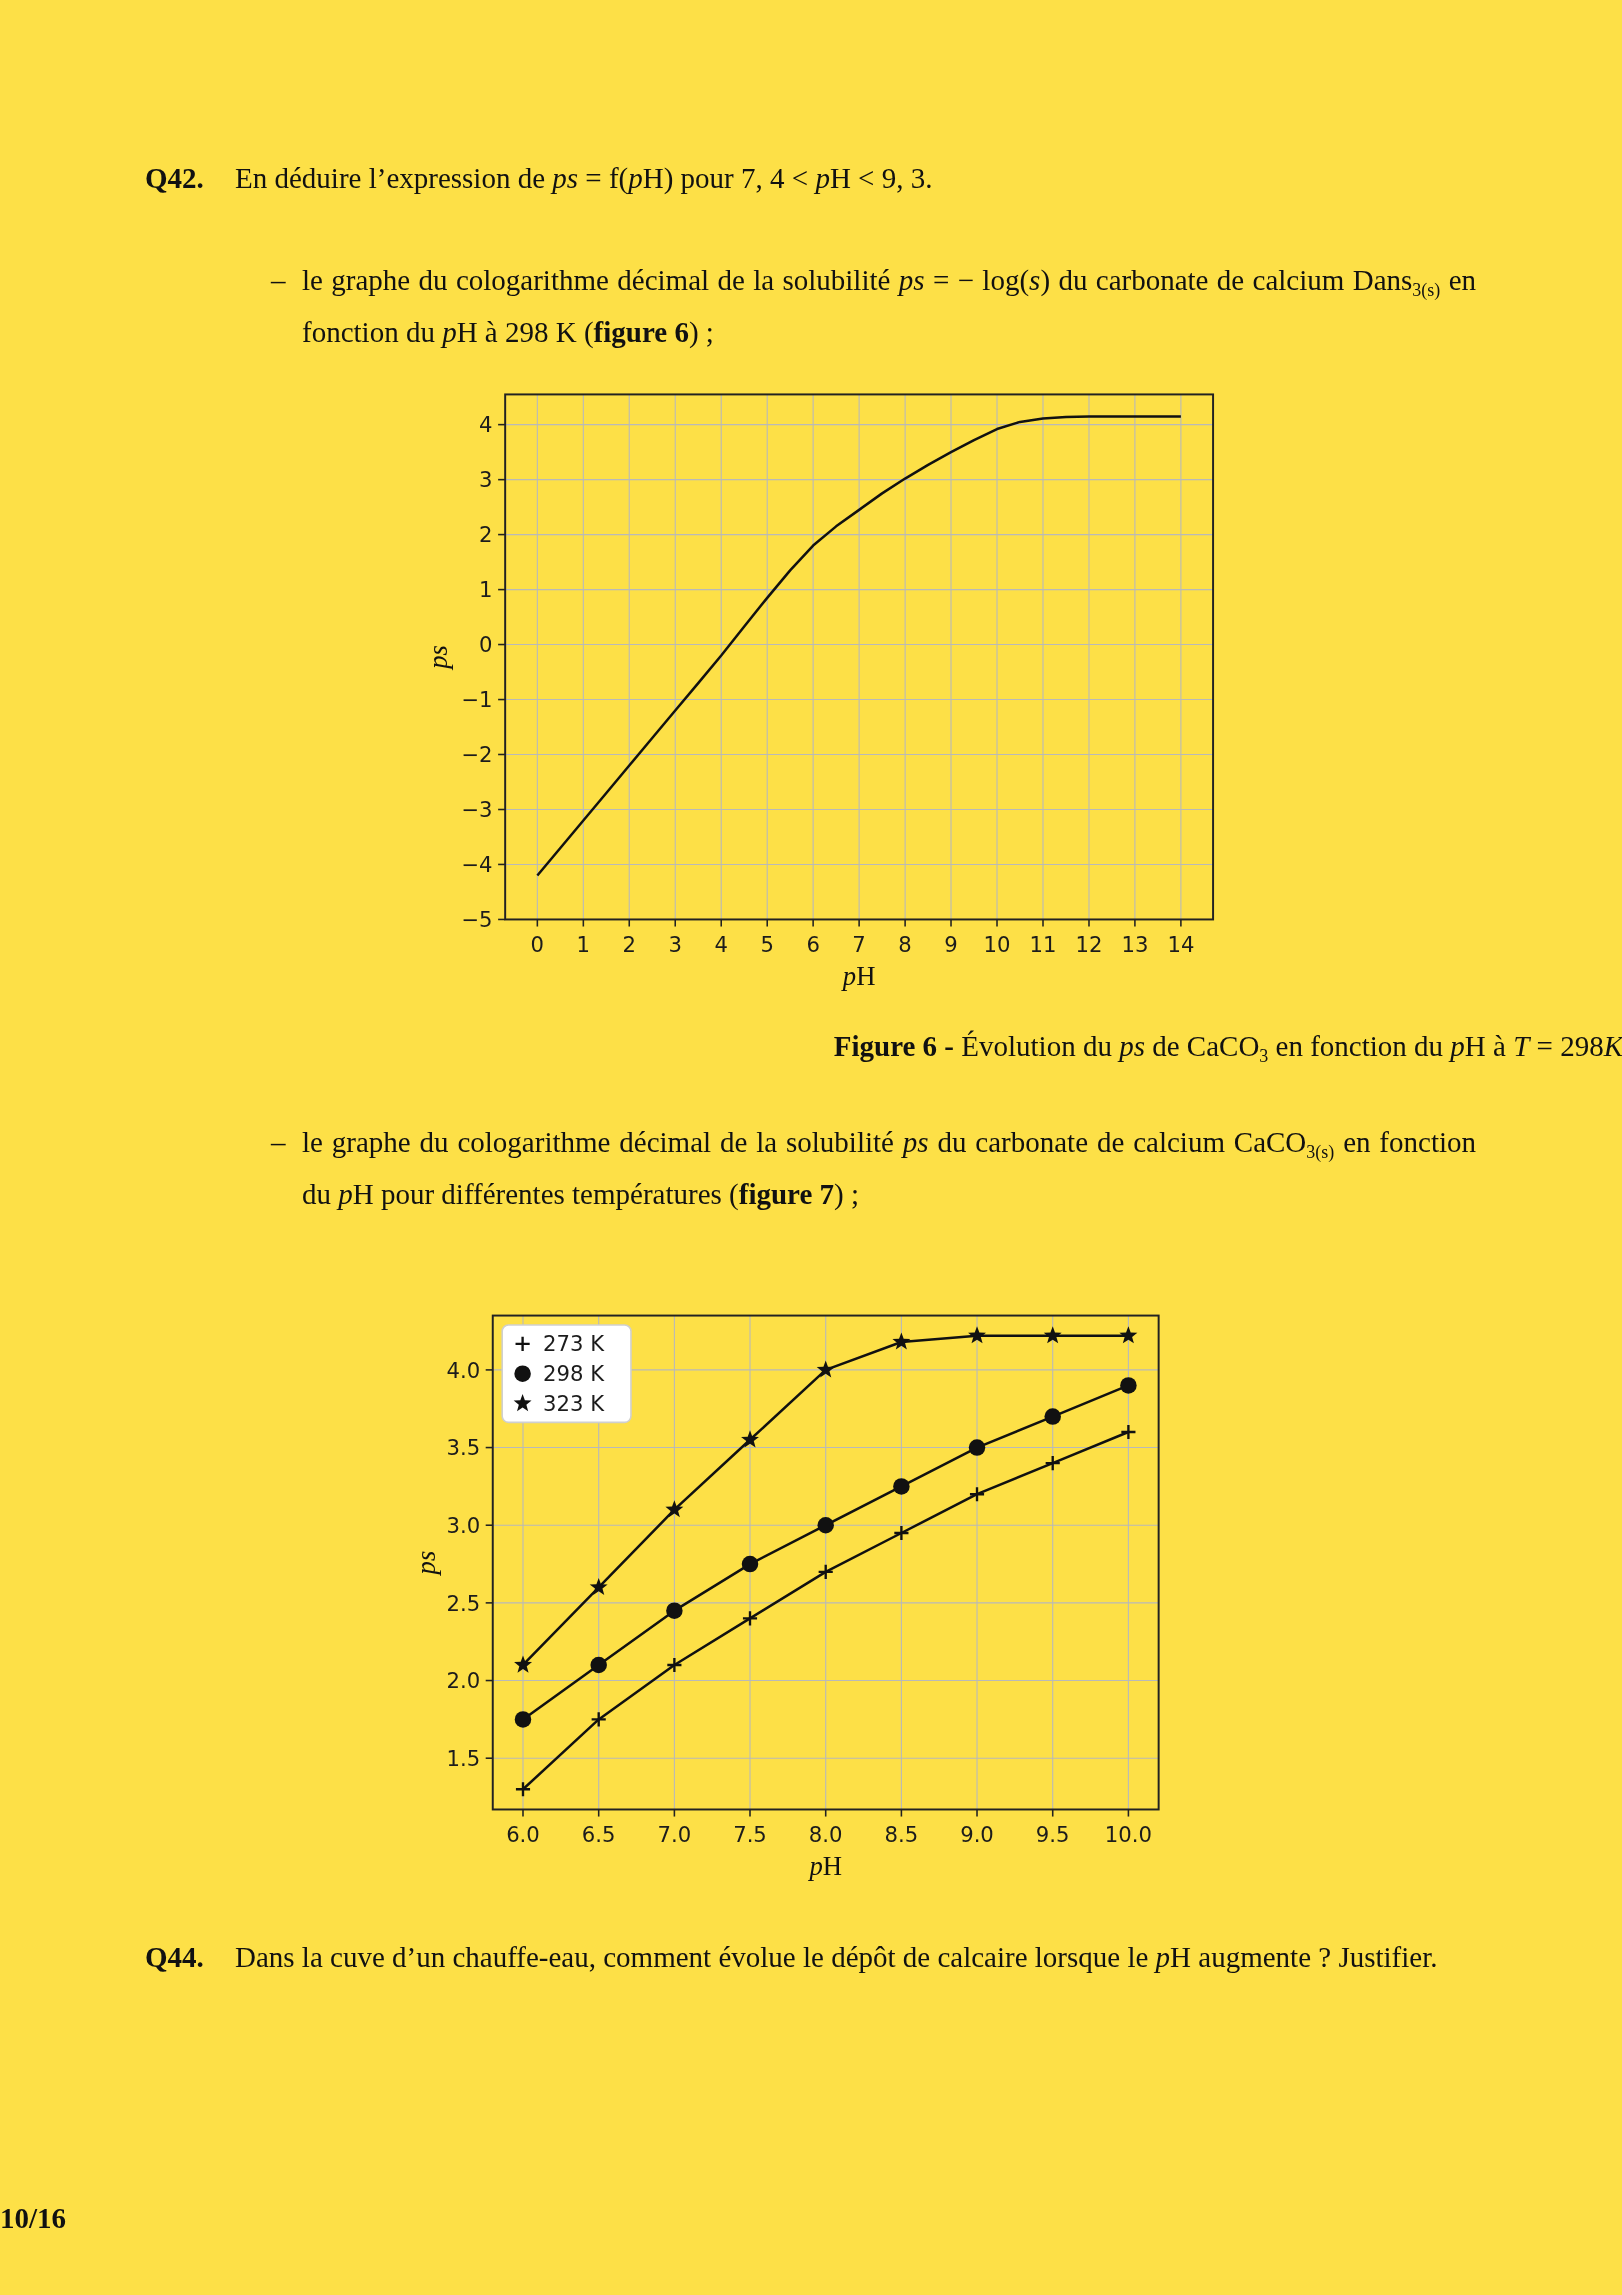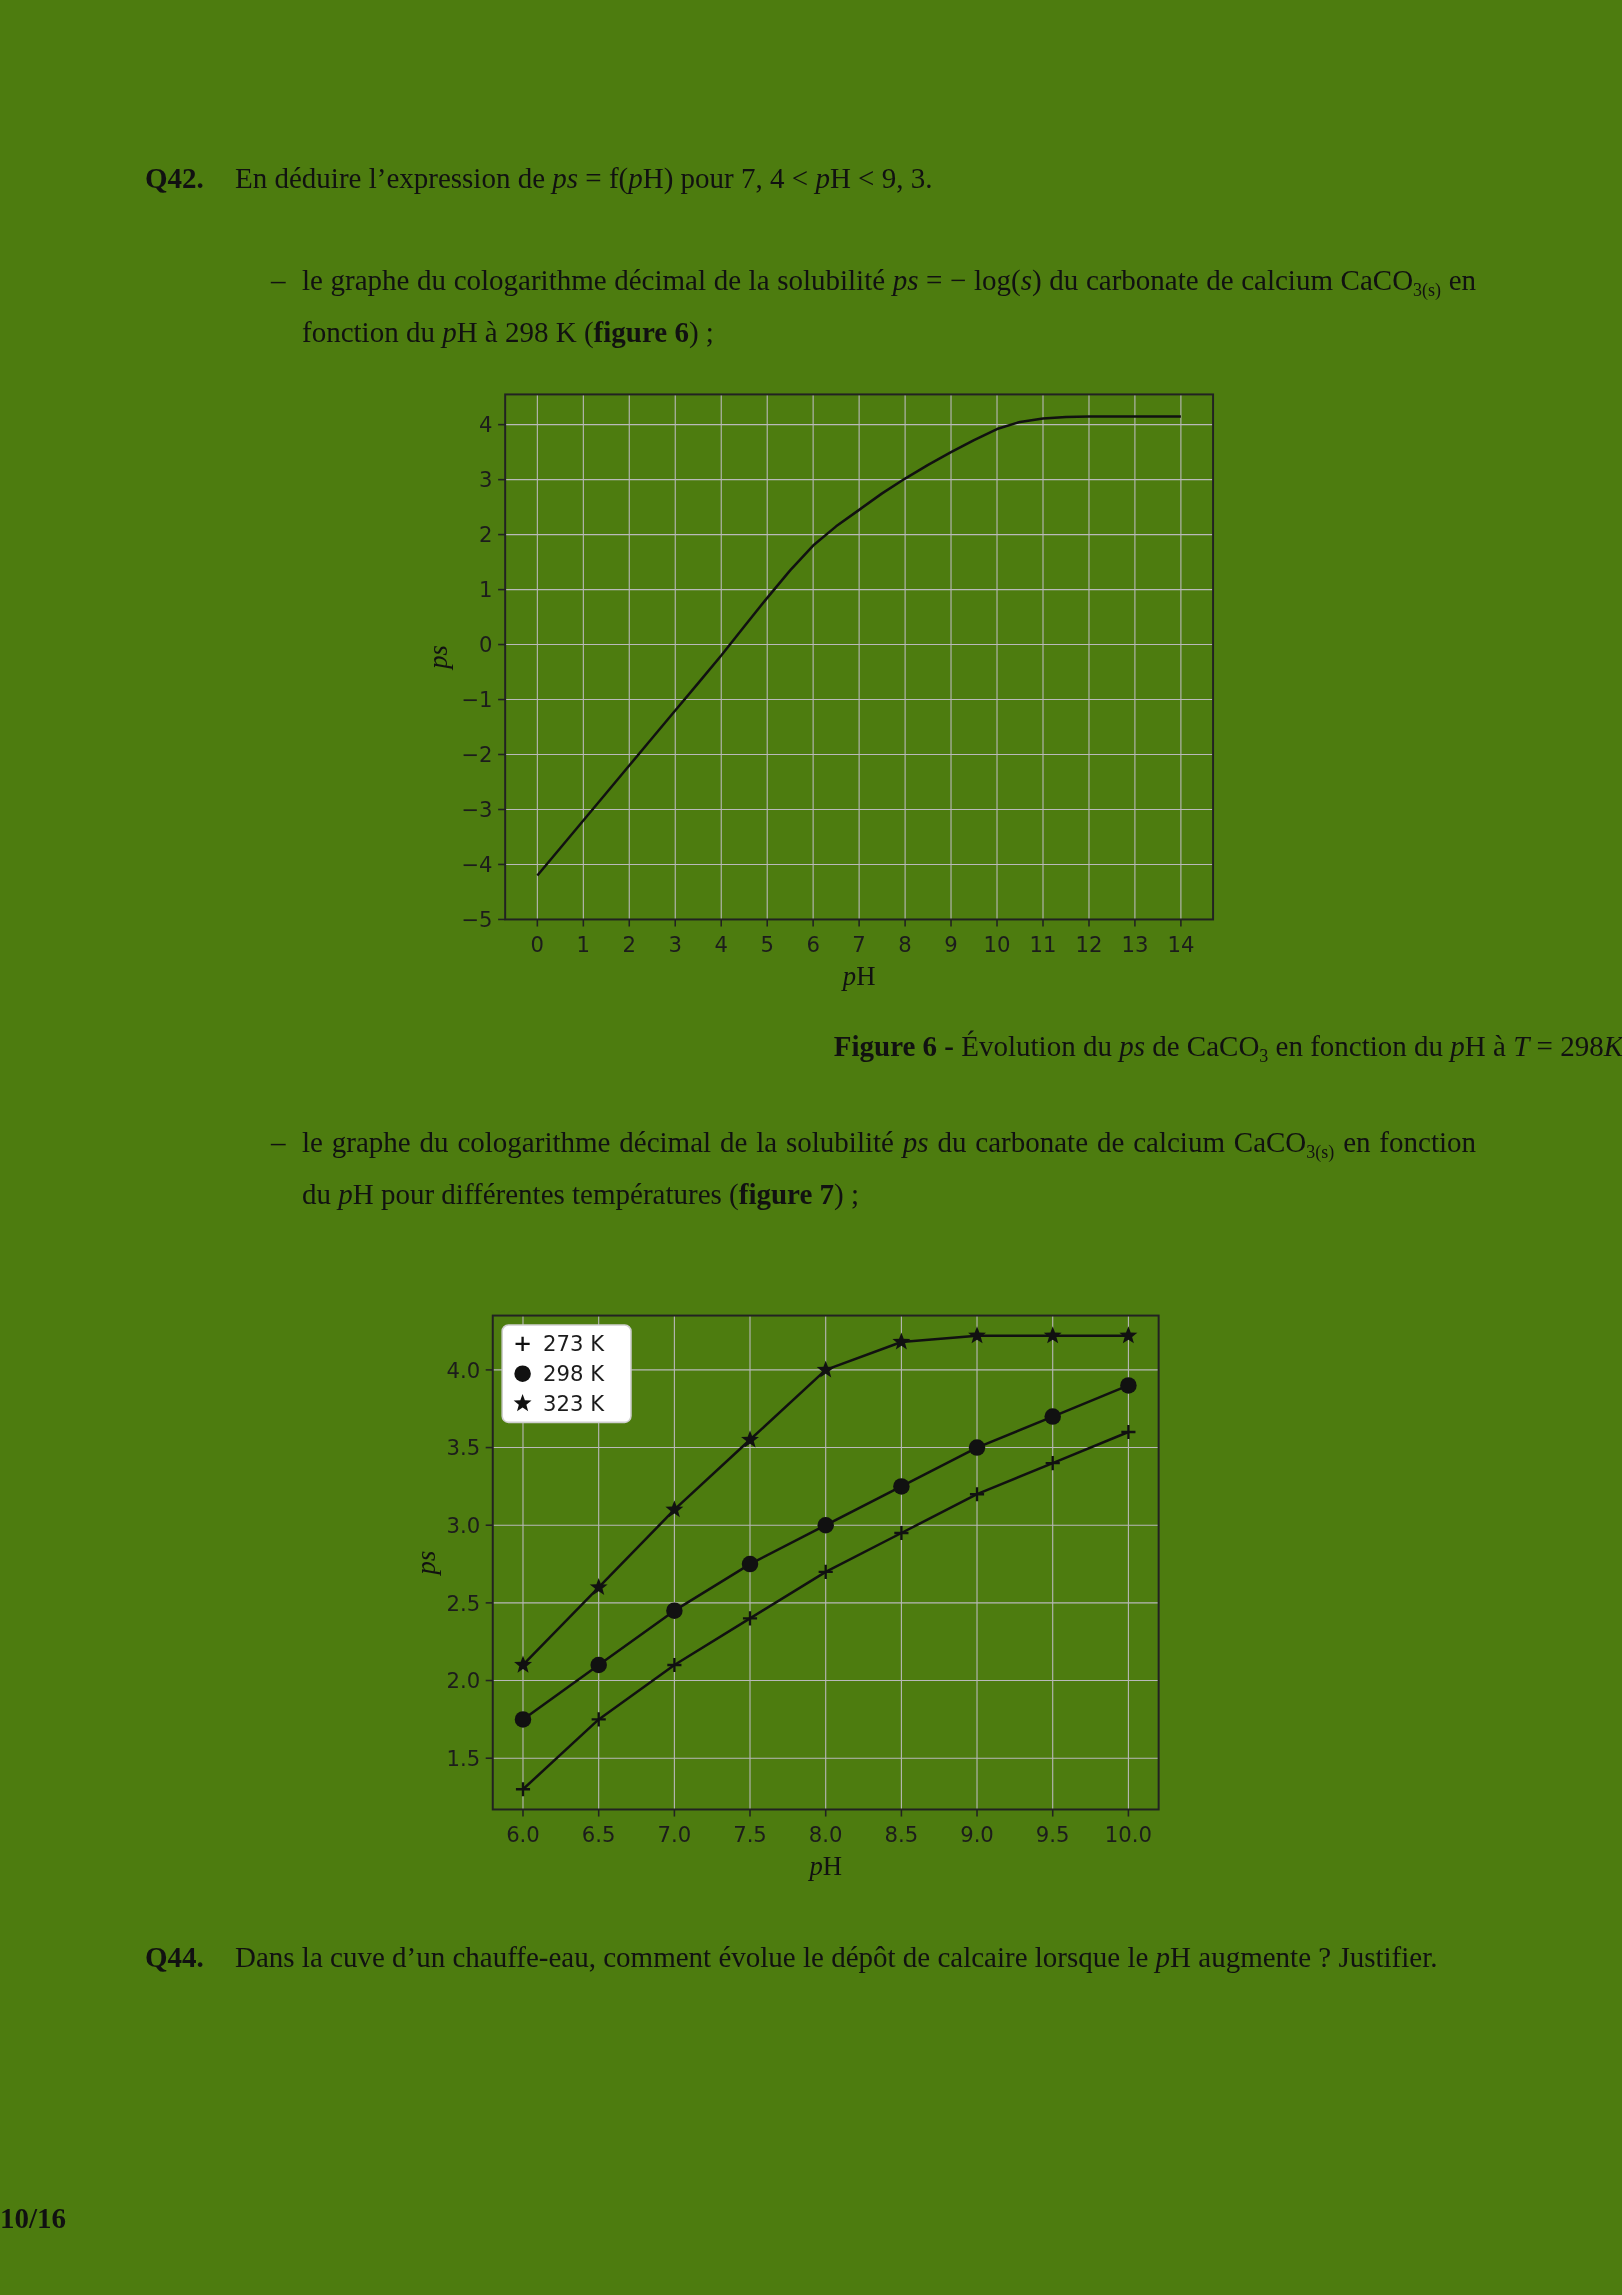--- a/index.html
+++ b/index.html
@@ -1,20 +1,20 @@
 <!DOCTYPE html>
 <html lang="fr" style="font-size:12.6px"><head>
 <meta charset="utf-8">
 <title>Page</title>
 <style>
   html,body{margin:0;padding:0;background:#e8e8e8;}
   .page{
     position:relative;
     width:1623px;height:2295px;
-    background:#4d7c0f;
+    background:#fde047;
     font-family:"Liberation Serif","DejaVu Serif",serif;
     color:#111;
     overflow:hidden;
   }
   .row{position:absolute;font-size:29px;line-height:42px;}
   .qrow{position:absolute;left:145px;width:1354px;font-size:29px;line-height:42px;}
   .qlabel{position:absolute;left:0;top:0;font-weight:bold;}
   .qtext{display:block;margin-left:90px;text-align:justify;}
   .bullet{position:absolute;left:271px;width:1209px;font-size:29px;line-height:42px;}
   .dash{position:absolute;left:0;top:0;}
@@ -34,21 +34,21 @@
 <div class="page">
 
   <div class="qrow" style="top:157px">
     <span class="qlabel">Q42.</span>
     <span class="qtext"><span>En déduire l’expression de </span><span class="i">ps</span><span> = f(</span><span class="i">p</span><span>H) pour 7, 4 &lt; </span><span class="i">p</span><span>H &lt; 9, 3.</span></span>
   </div>
 
 
   <div class="bullet" style="top:259px">
     <span class="dash">–</span>
-    <span class="btext"><span>le graphe du cologarithme décimal de la solubilité </span><span class="i">ps</span><span> = − log(</span><span class="i">s</span><span>) du carbonate de calcium CaCO</span><span class="sub">3(s)</span><span> en fonction du </span><span class="i">p</span><span>H à 298 K (</span><span class="b">figure 6</span><span>) ;</span></span>
+    <span class="btext"><span>le graphe du cologarithme décimal de la solubilité </span><span class="i">ps</span><span> = − log(</span><span class="i">s</span><span>) du carbonate de calcium Dans</span><span class="sub">3(s)</span><span> en fonction du </span><span class="i">p</span><span>H à 298 K (</span><span class="b">figure 6</span><span>) ;</span></span>
   </div>
 
   <svg class="chart" style="left:400px;top:385px" width="879" height="620" viewBox="0 0 1120 790">
       <line x1="175.0" y1="12" x2="175.0" y2="681" stroke="#b9b9b9" stroke-width="1.4"></line>
       <line x1="233.6" y1="12" x2="233.6" y2="681" stroke="#b9b9b9" stroke-width="1.4"></line>
       <line x1="292.1" y1="12" x2="292.1" y2="681" stroke="#b9b9b9" stroke-width="1.4"></line>
       <line x1="350.7" y1="12" x2="350.7" y2="681" stroke="#b9b9b9" stroke-width="1.4"></line>
       <line x1="409.3" y1="12" x2="409.3" y2="681" stroke="#b9b9b9" stroke-width="1.4"></line>
       <line x1="467.9" y1="12" x2="467.9" y2="681" stroke="#b9b9b9" stroke-width="1.4"></line>
       <line x1="526.4" y1="12" x2="526.4" y2="681" stroke="#b9b9b9" stroke-width="1.4"></line>

